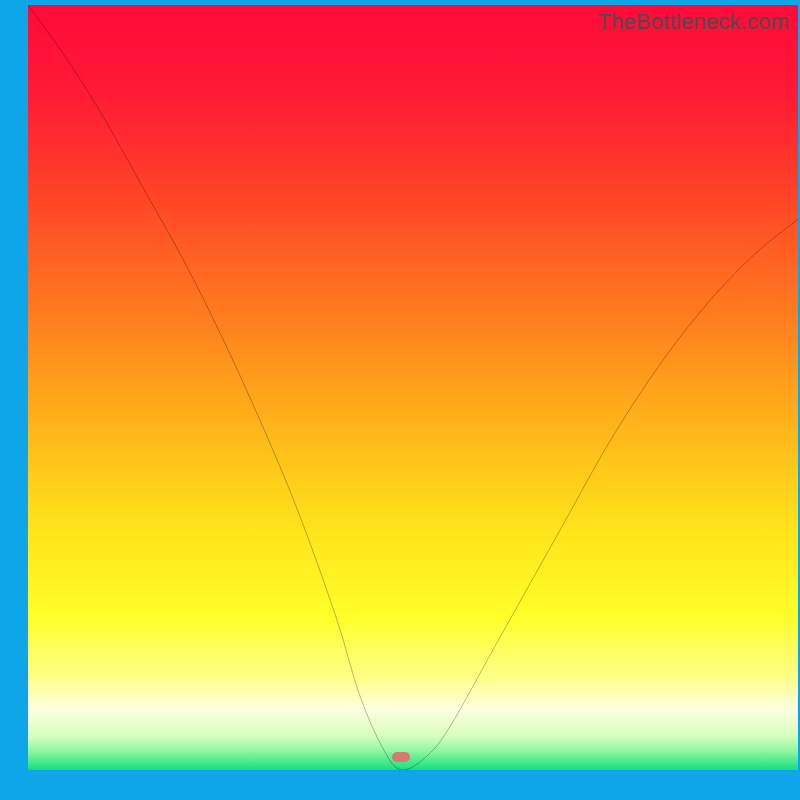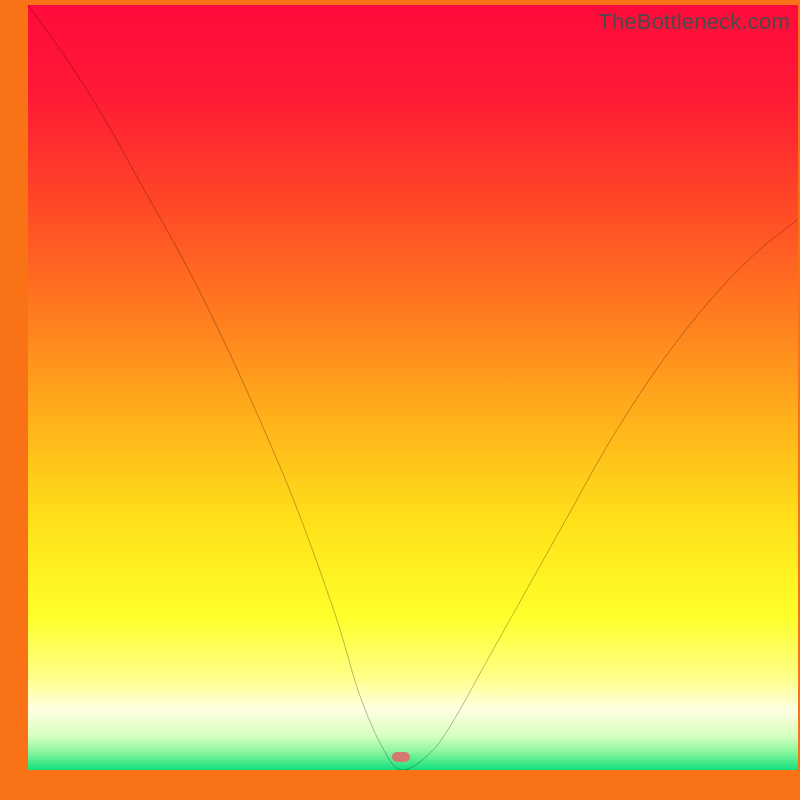--- a/index.html
+++ b/index.html
@@ -8,21 +8,21 @@
     width: 800px;
     height: 800px;
     background: #000;
     font-family: Arial, Helvetica, sans-serif;
     overflow: hidden;
   }
   .stage {
     position: relative;
     width: 800px;
     height: 800px;
-    background: #f97316;
+    background: #0ea5e9;
   }
   .plot-area {
     position: absolute;
     left: 28px;
     top: 5px;
     width: 770px;
     height: 765px;
     overflow: hidden;
   }
   .gradient {

